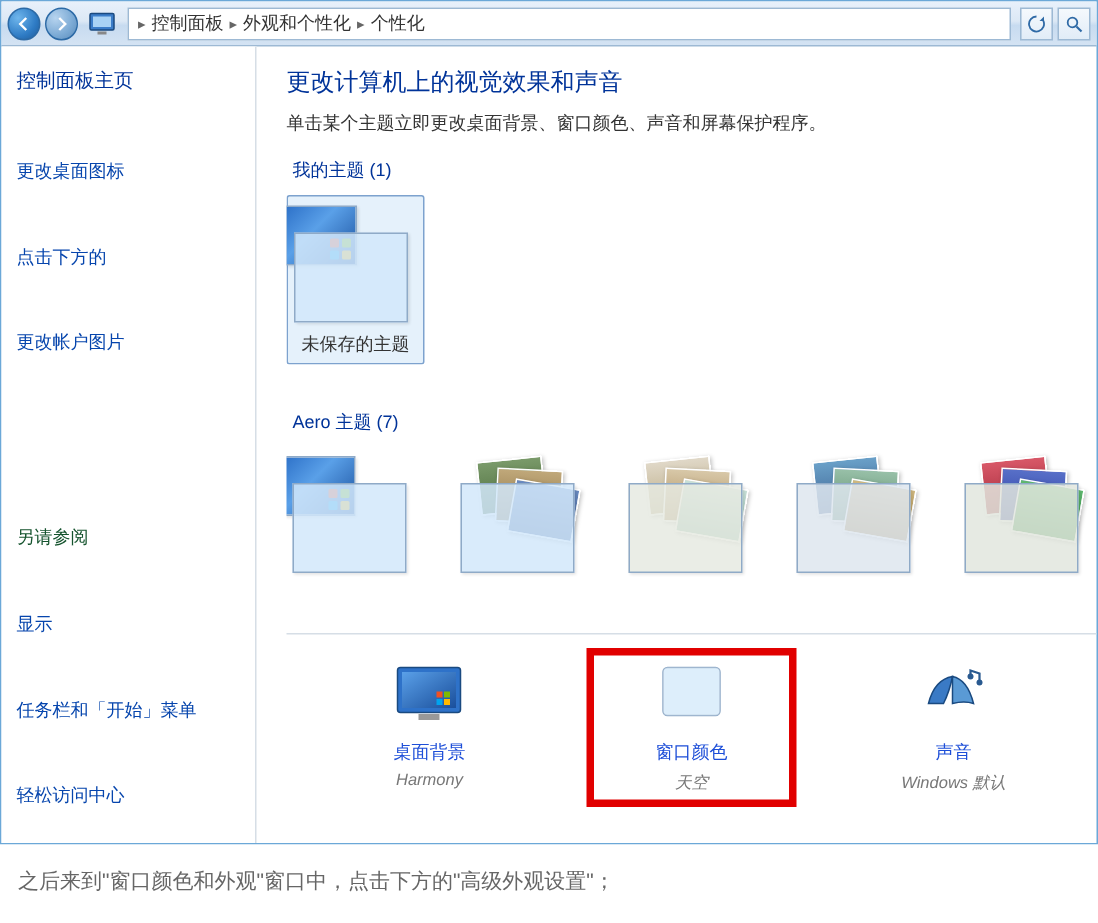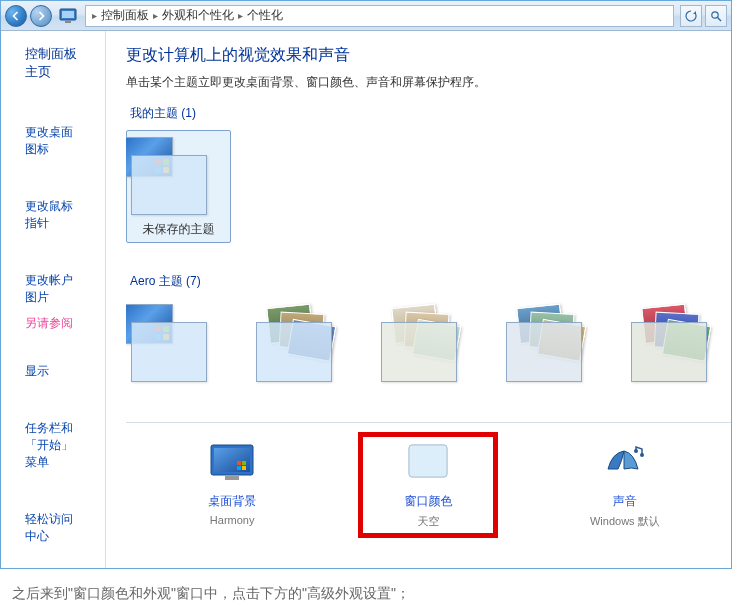--- a/index.html
+++ b/index.html
@@ -70,40 +70,41 @@
       cursor: pointer;
     }
     .content {
       display: flex;
       min-height: 530px;
     }
     .sidebar {
       width: 175px;
       background: #fff;
       border-right: 1px solid #d6dee6;
-      padding: 14px 24px;
+      padding: 14px 10px;
       display: flex;
       flex-direction: column;
     }
     .sidebar .primary {
       color: #003399;
       font-size: 13px;
       margin-bottom: 12px;
       cursor: pointer;
     }
     .sidebar .link {
       color: #0645ad;
       font-size: 12px;
       margin-bottom: 9px;
       cursor: pointer;
       margin-top: 31px;
     }
     .sidebar .spacer { flex: 1; }
     .sidebar .footer-label {
-      color: #ec4899;
+      color: #14532d;
+      margin-bottom: 10px;
       font-size: 12px;
     }
     .main {
       flex: 1;
       padding: 14px 0 14px 20px;
       position: relative;
     }
     .main h1 {
       color: #003399;
       font-size: 16px;
@@ -121,21 +122,21 @@
       margin-bottom: 8px;
       margin-left: 4px;
     }
     .themes-row {
       display: flex;
       gap: 20px;
       margin-bottom: 30px;
       overflow: hidden;
     }
     .theme-item {
-      width: 105px;
+      width: 92px;
       text-align: center;
       cursor: pointer;
       padding: 4px;
     }
     .theme-item.selected {
       background: #e5f1fb;
       border: 1px solid #7da2ce;
       border-radius: 2px;
     }
     .theme-thumb {
@@ -208,21 +209,21 @@
       margin: 0 auto 10px;
       display: flex;
       align-items: center;
       justify-content: center;
     }
     .setting-title {
       color: #1d4ed8;
       font-size: 12px;
       margin-bottom: 4px;
     }
-    .setting-sub { color: #777; font-size: 11px; }
+    .setting-sub { color: #777; font-size: 11px; font-style: italic; }
 
     .caption {
       padding: 16px 12px;
       font-size: 14px;
       color: #666;
       background: #fff;
     }
   </style>
 </head>
 <body>
@@ -265,21 +266,21 @@
           <circle cx="5" cy="5" r="3.2" stroke="#2f6aa6" stroke-width="1.2" fill="none"></circle>
           <line x1="7.6" y1="7.6" x2="11" y2="11" stroke="#2f6aa6" stroke-width="1.4"></line>
         </svg>
     </div>
   </div>
 
   <div class="content">
     <div class="sidebar">
       <div class="primary">控制面板主页</div>
       <div class="link">更改桌面图标</div>
-      <div class="link">更改鼠标指针</div>
+      <div class="link">点击下方的</div>
       <div class="link">更改帐户图片</div>
       <div class="spacer"></div>
       <div class="footer-label">另请参阅</div>
       <div class="link">显示</div>
       <div class="link">任务栏和「开始」菜单</div>
       <div class="link">轻松访问中心</div>
     </div>
 
     <div class="main">
       <h1>更改计算机上的视觉效果和声音</h1>

